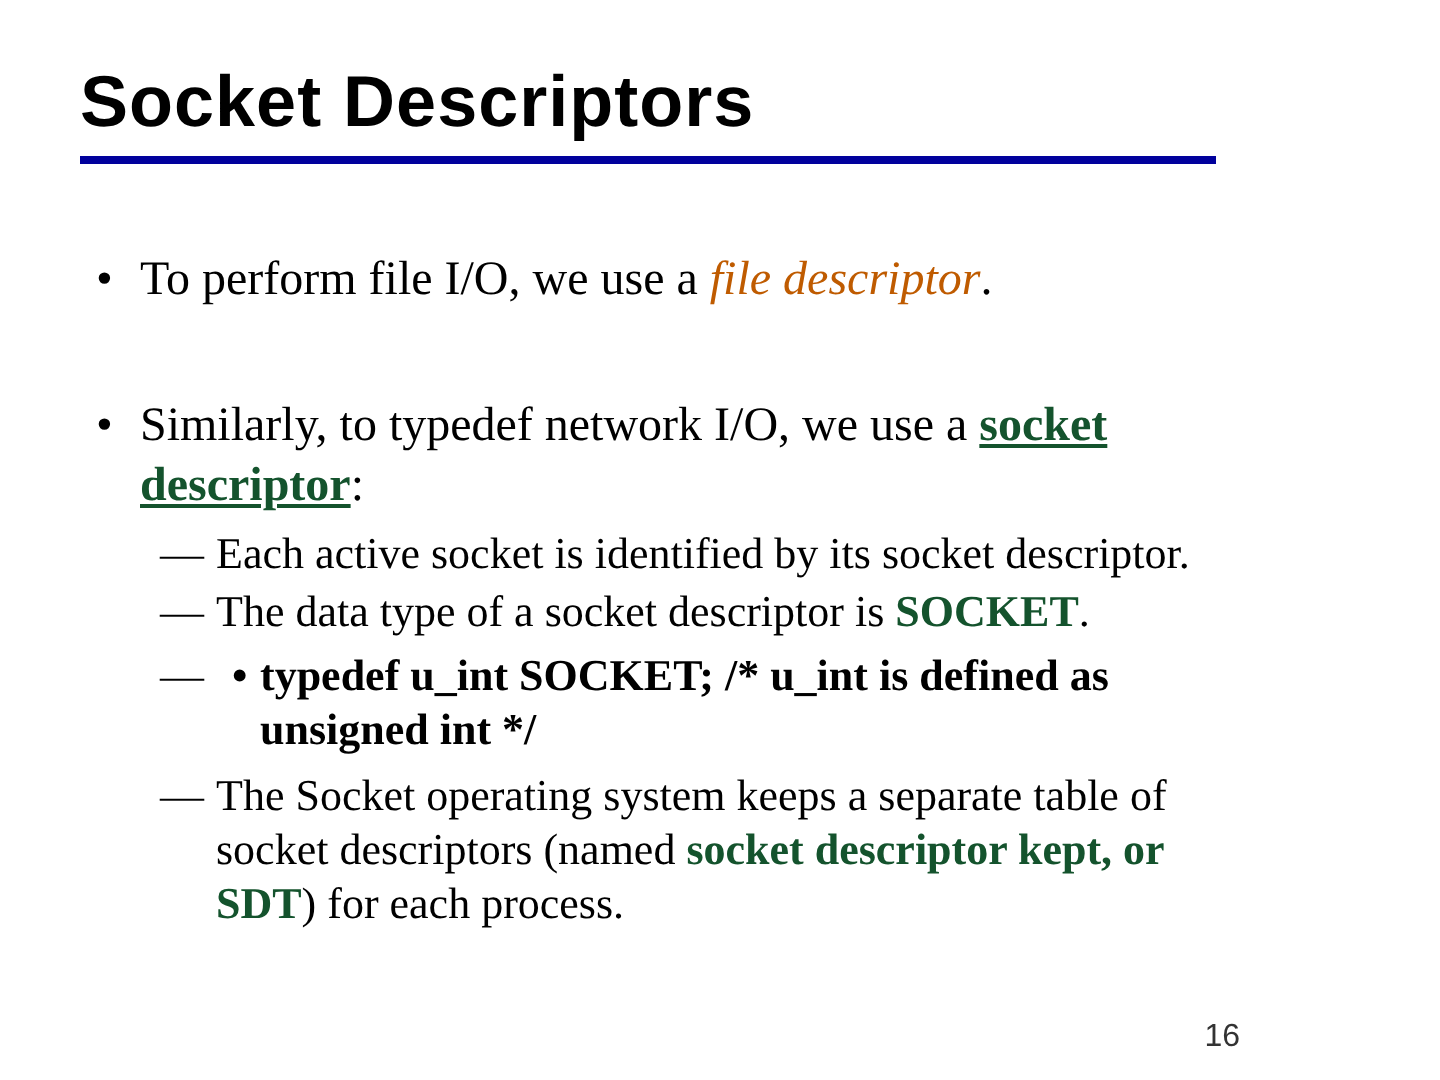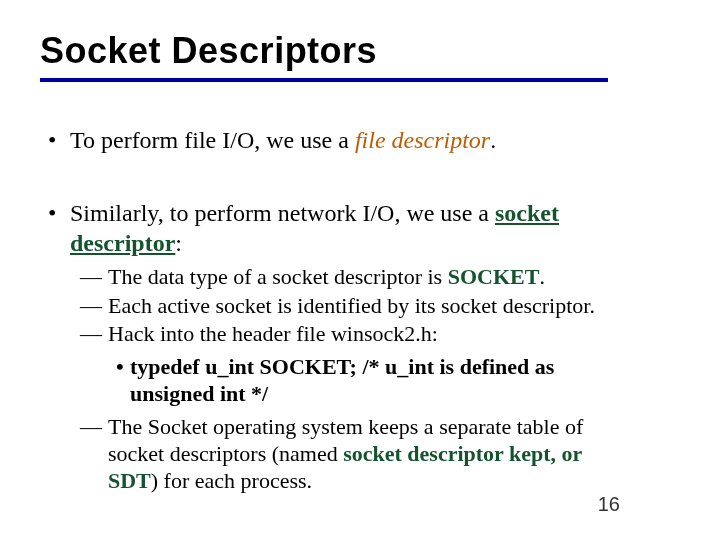--- a/index.html
+++ b/index.html
@@ -80,47 +80,46 @@
     position: absolute;
     left: -14px;
     top: 0;
   }
   .orange { color: #14532d; font-weight: bold; }
   .orange-i { color: #bf5b00; font-style: italic; }
   .under { text-decoration: underline; }
   .pagenum {
     position: absolute;
     right: 28px;
-    bottom: 24px;
+    bottom: 12px;
     font-family: Arial, Helvetica, sans-serif;
-    font-size: 20px;
+    font-size: 16px;
     color: #333;
   }
 </style>
 </head>
 <body>
 
 <div class="slide">
   <h1 class="title">Socket Descriptors</h1>
   <hr class="rule">
 
   <ul class="bullets">
     <li>
       <span>To perform file I/O, we use a </span><span class="orange-i">file descriptor</span><span>.</span>
     </li>
     <li>
-      <span>Similarly, to perform network I/O, we use a </span><span class="orange under">socket descriptor</span><span>:</span>
+      <span>Similarly, to typedef network I/O, we use a </span><span class="orange under">socket descriptor</span><span>:</span>
 
       <ul class="sub">
+        <li>Each active socket is identified by its socket descriptor.</li>
         <li>
           <span>The data type of a socket descriptor is </span><span class="orange">SOCKET</span><span>.</span>
         </li>
-        <li>Each active socket is identified by its socket descriptor.</li>
         <li>
-          <span>Hack into the header file winsock2.h:</span>
           <ul class="subsub">
             <li>typedef u_int SOCKET;  /* u_int is defined as unsigned int */</li>
           </ul>
         </li>
         <li>
           <span>The Socket operating system keeps a separate table of socket descriptors (named </span><span class="orange">socket descriptor kept, or SDT</span><span>) for each process.</span>
         </li>
       </ul>
     </li>
   </ul>

